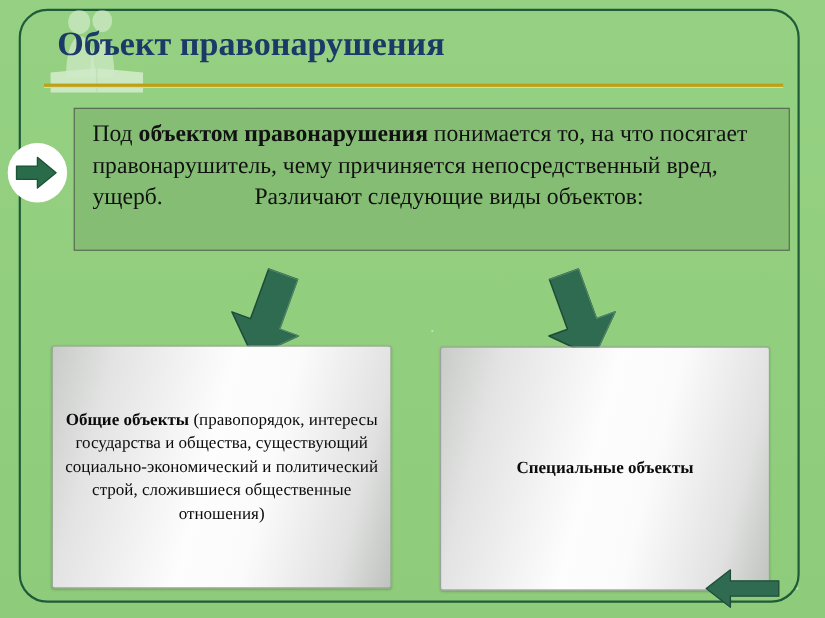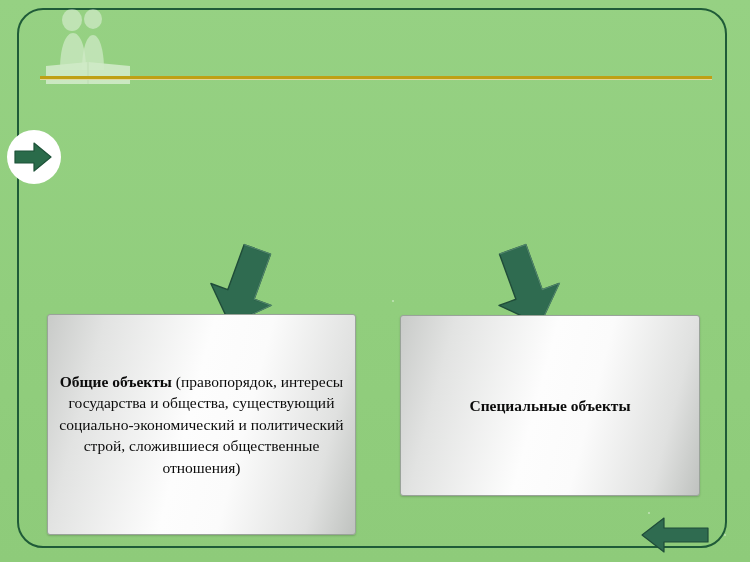--- a/index.html
+++ b/index.html
@@ -123,21 +123,21 @@
     color: #0b0b0b;
     text-align: center;
     font-size: 15.5px;
     line-height: 1.38;
     padding: 14px 10px;
     display: flex;
     align-items: center;
     justify-content: center;
   }
   #cat-general  { left: 47px;  top: 314px; width: 309px; height: 221px; }
-  #cat-special  { left: 400px; top: 315px; width: 300px; height: 181px; }
+  #cat-special  { left: 400px; top: 315px; width: 300px; height: 222px; }
   .cat-box b { font-weight: bold; }
   .cat-inner { width: 100%; }
 
   
   #nav-back {
     position: absolute;
     left: 640px;
     top: 516px;
     width: 70px;
     height: 38px;
@@ -172,28 +172,33 @@
       <path d="M16 66 C16 42 22 29 29 29 C36 29 42 42 42 66 Z"></path>
       <path d="M38 66 C38 44 43 31 49 31 C55 31 60 44 60 66 Z"></path>
     </g>
     <g fill="#ffffff" fill-opacity="0.93">
       <path d="M2 62 L44 58 L44 80 L2 80 Z"></path>
       <path d="M44 58 L86 62 L86 80 L44 80 Z"></path>
     </g>
     <path d="M44 58 L44 80" stroke="#dfe7dc" stroke-width="1" fill="none"></path>
   </svg>
 
+  <div id="title">Объект правонарушения</div>
   <div id="title-rule"></div>
   <div id="title-rule-hi"></div>
 
   <svg id="left-badge" viewBox="0 0 62 62" xmlns="http://www.w3.org/2000/svg">
     <circle cx="31" cy="31" r="27" fill="#ffffff"></circle>
     <path d="M12 25 L31 25 L31 17 L48 31 L31 45 L31 37 L12 37 Z" fill="#2a6b4a" stroke="#1d5238" stroke-width="1.2" stroke-linejoin="round"></path>
   </svg>
 
+  <div id="definition-box">
+    <span>Под </span><b>объектом правонарушения</b><span> понимается то, на что посягает правонарушитель, чему причиняется непосредственный вред, ущерб.</span>
+    <span class="ind"></span><span>Различают следующие виды объектов:</span>
+  </div>
 
   <svg id="arrow-left-down" class="tilt-arrow" viewBox="0 0 96 86" xmlns="http://www.w3.org/2000/svg">
     <g transform="rotate(20 48 43)">
       <path d="M34 4 L62 4 L62 52 L80 52 L48 84 L16 52 L34 52 Z" fill="#2f6b50" stroke="#1f4c39" stroke-width="1.4" stroke-linejoin="round"></path>
       <path d="M34 4 L62 4 L62 52 L80 52 L48 84" fill="none" stroke="#5b9478" stroke-width="1.2" opacity="0.8"></path>
     </g>
   </svg>
 
   <svg id="arrow-right-down" class="tilt-arrow" viewBox="0 0 96 86" xmlns="http://www.w3.org/2000/svg">
     <g transform="rotate(-20 48 43)">

